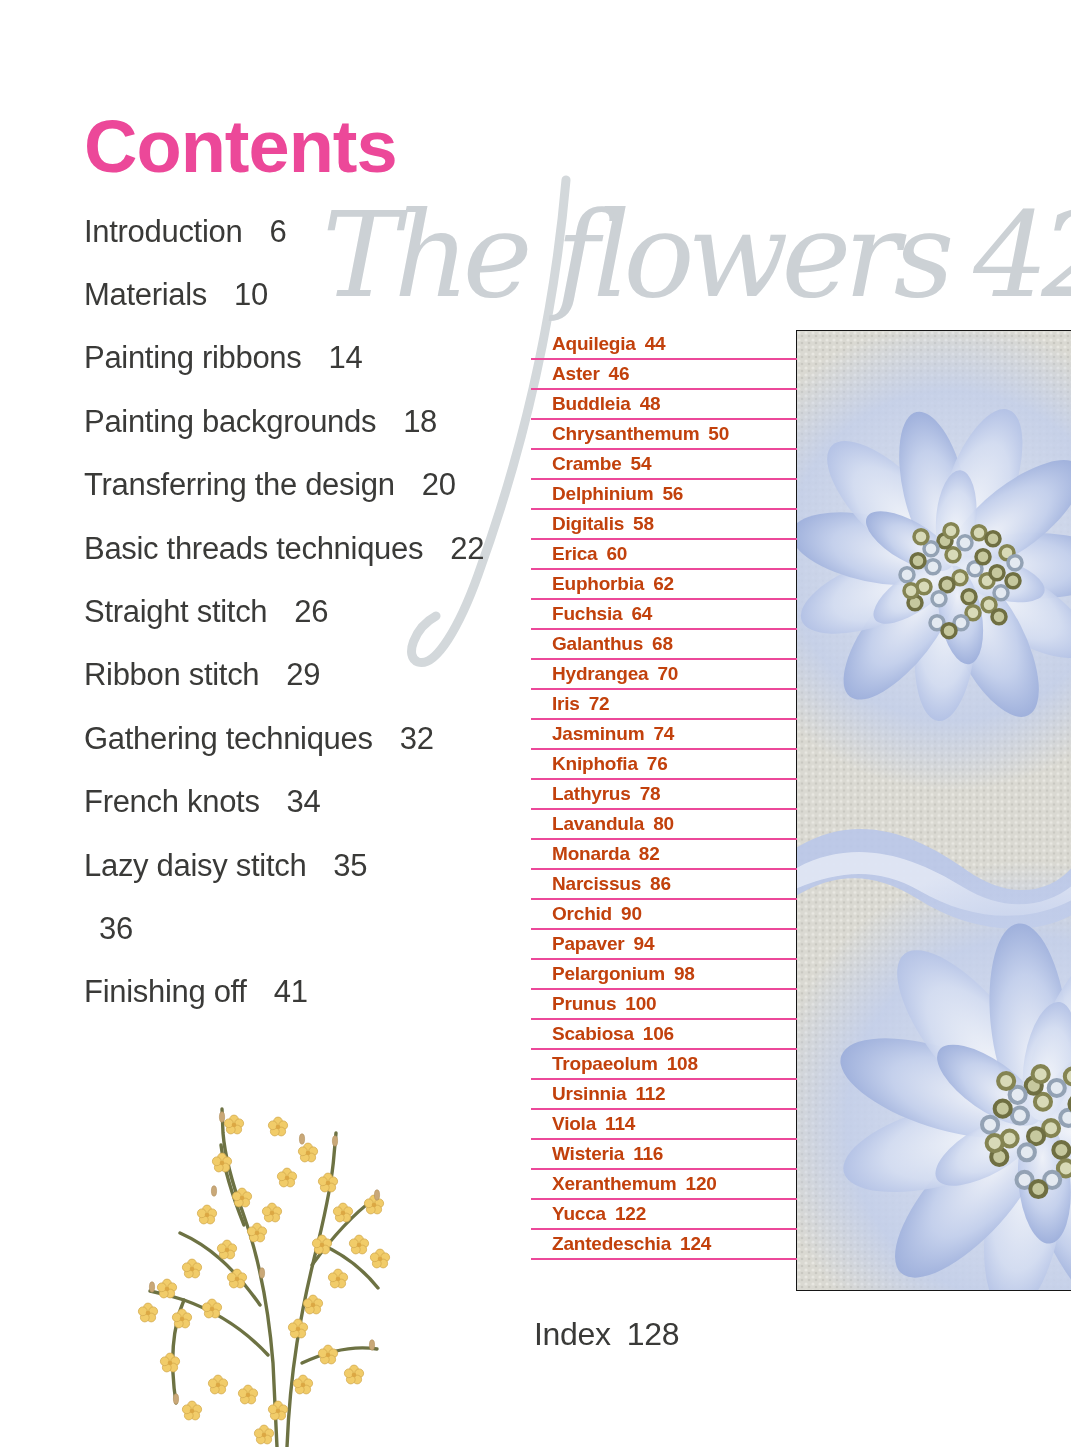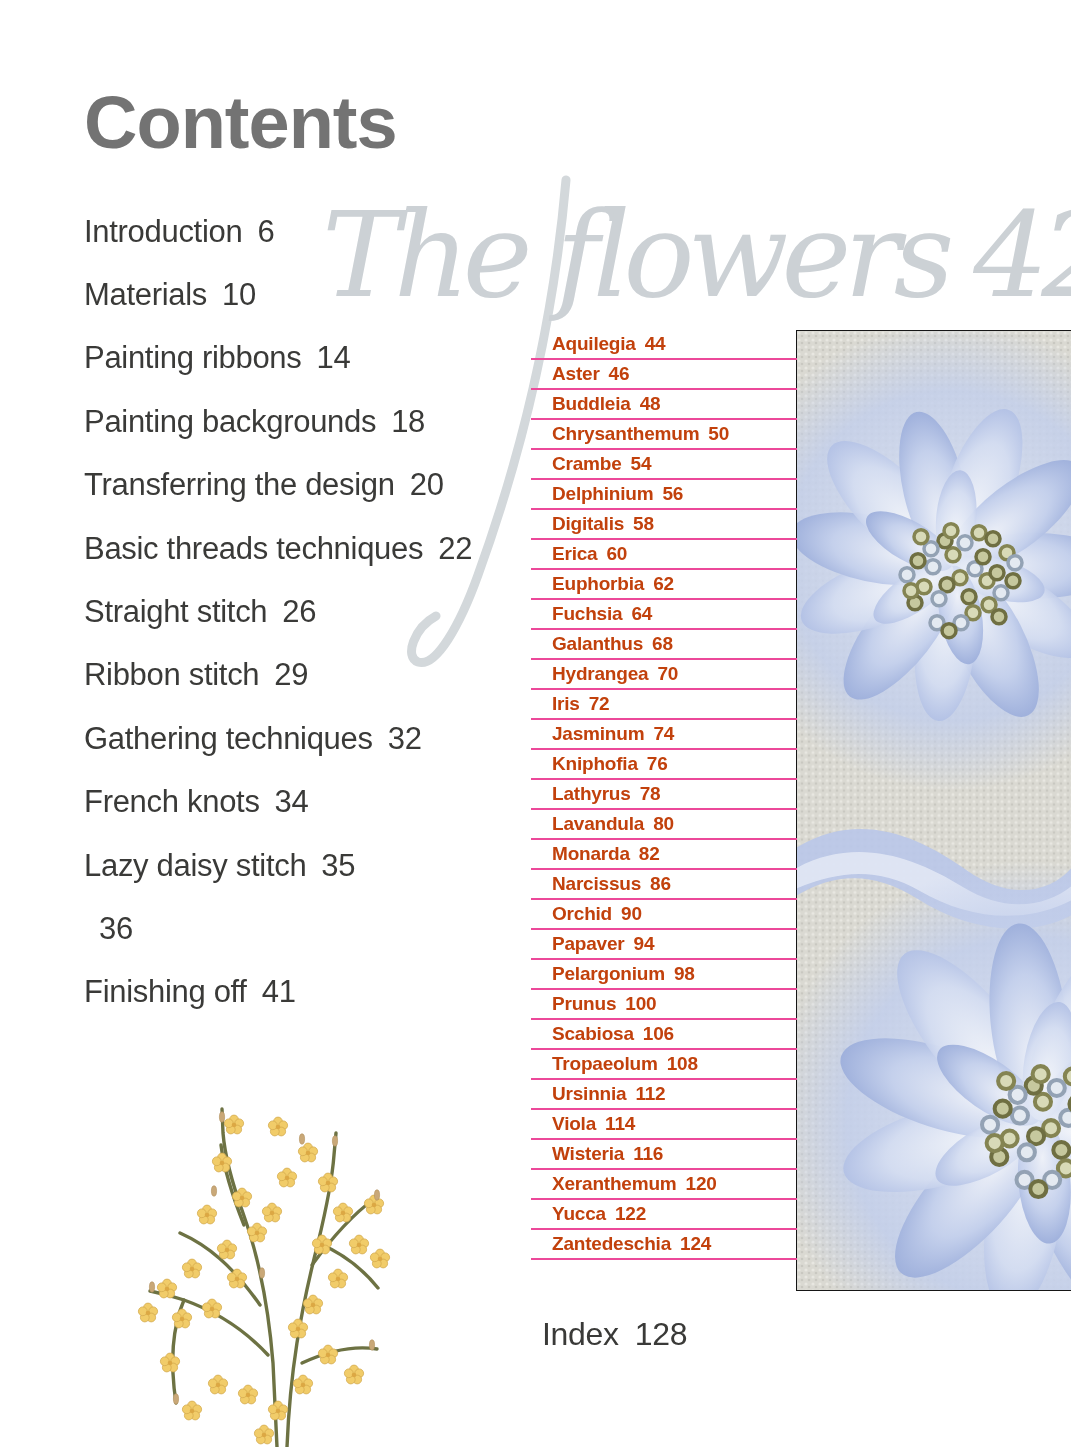--- a/index.html
+++ b/index.html
@@ -6,41 +6,41 @@
   .canvas{
     position:relative;
     width:1071px;height:1447px;
     background:#ffffff;
     overflow:hidden;
     font-family:"Liberation Sans", sans-serif;
     color:#2f2f2d;
   }
   
   .page-title{
-    position:absolute;left:84px;top:80px;
+    position:absolute;left:84px;top:104px;
     font-size:74px;font-weight:600;letter-spacing:-1px;
-    color:#737373;margin:0;z-index:3;
+    color:#ec4899;margin:0;z-index:3;
   }
   
   .watermark{
     position:absolute;left:322px;top:196px;z-index:1;
     font-family:"DejaVu Serif", serif;font-style:italic;
     font-size:118px;letter-spacing:-7px;color:#ccd1d5;
     white-space:nowrap;line-height:1;
   }
   .watermark .wm-page{margin-left:26px;}
   .swash-svg{position:absolute;left:0;top:0;z-index:1;}
   
   .chapters{
     position:absolute;left:84px;top:200px;width:440px;z-index:3;
     display:flex;flex-direction:column;
   }
   .chapter-row{
     height:63.4px;display:flex;align-items:center;
-    font-size:31px;color:#3a3a38;letter-spacing:-0.3px;
+    font-size:31px;color:#3a3a38;letter-spacing:-0.3px;gap:12px;
   }
   .ch-page{margin-left:15px;}
   
   .flower-list{
     position:absolute;left:531px;top:330px;width:266px;z-index:3;
     display:flex;flex-direction:column;
   }
   .flower-row{
     box-sizing:border-box;height:30px;
     border-bottom:2px solid #ec4899;
@@ -54,21 +54,21 @@
     position:absolute;left:796px;top:330px;width:275px;height:961px;z-index:2;
     box-sizing:border-box;
     border-top:1px solid #161616;border-left:1px solid #161616;border-bottom:1px solid #161616;
   }
   .ribbon-photo svg{display:block;width:100%;height:100%;}
   .sprig-photo{position:absolute;left:72px;top:1063px;width:360px;height:384px;z-index:2;}
   .sprig-photo svg{display:block;width:100%;height:100%;}
   
   .index-row{
     position:absolute;left:534px;top:1316px;z-index:3;
-    font-size:32px;color:#3a3a38;letter-spacing:-0.3px;margin-left:8px;
+    font-size:32px;color:#3a3a38;letter-spacing:-0.3px;
   }
   .ix-page{margin-left:16px;}
 </style>
 </head>
 <body>
 
 <div class="canvas">
 
   <svg class="swash-svg" width="1071" height="900" viewBox="0 0 1071 900" aria-hidden="true">
     <path d="M 566 180 C 552 340 516 470 478 575 C 460 625 436 668 418 662 C 404 657 414 628 436 616" fill="none" stroke="#d3d8db" stroke-width="9" stroke-linecap="round"></path>

